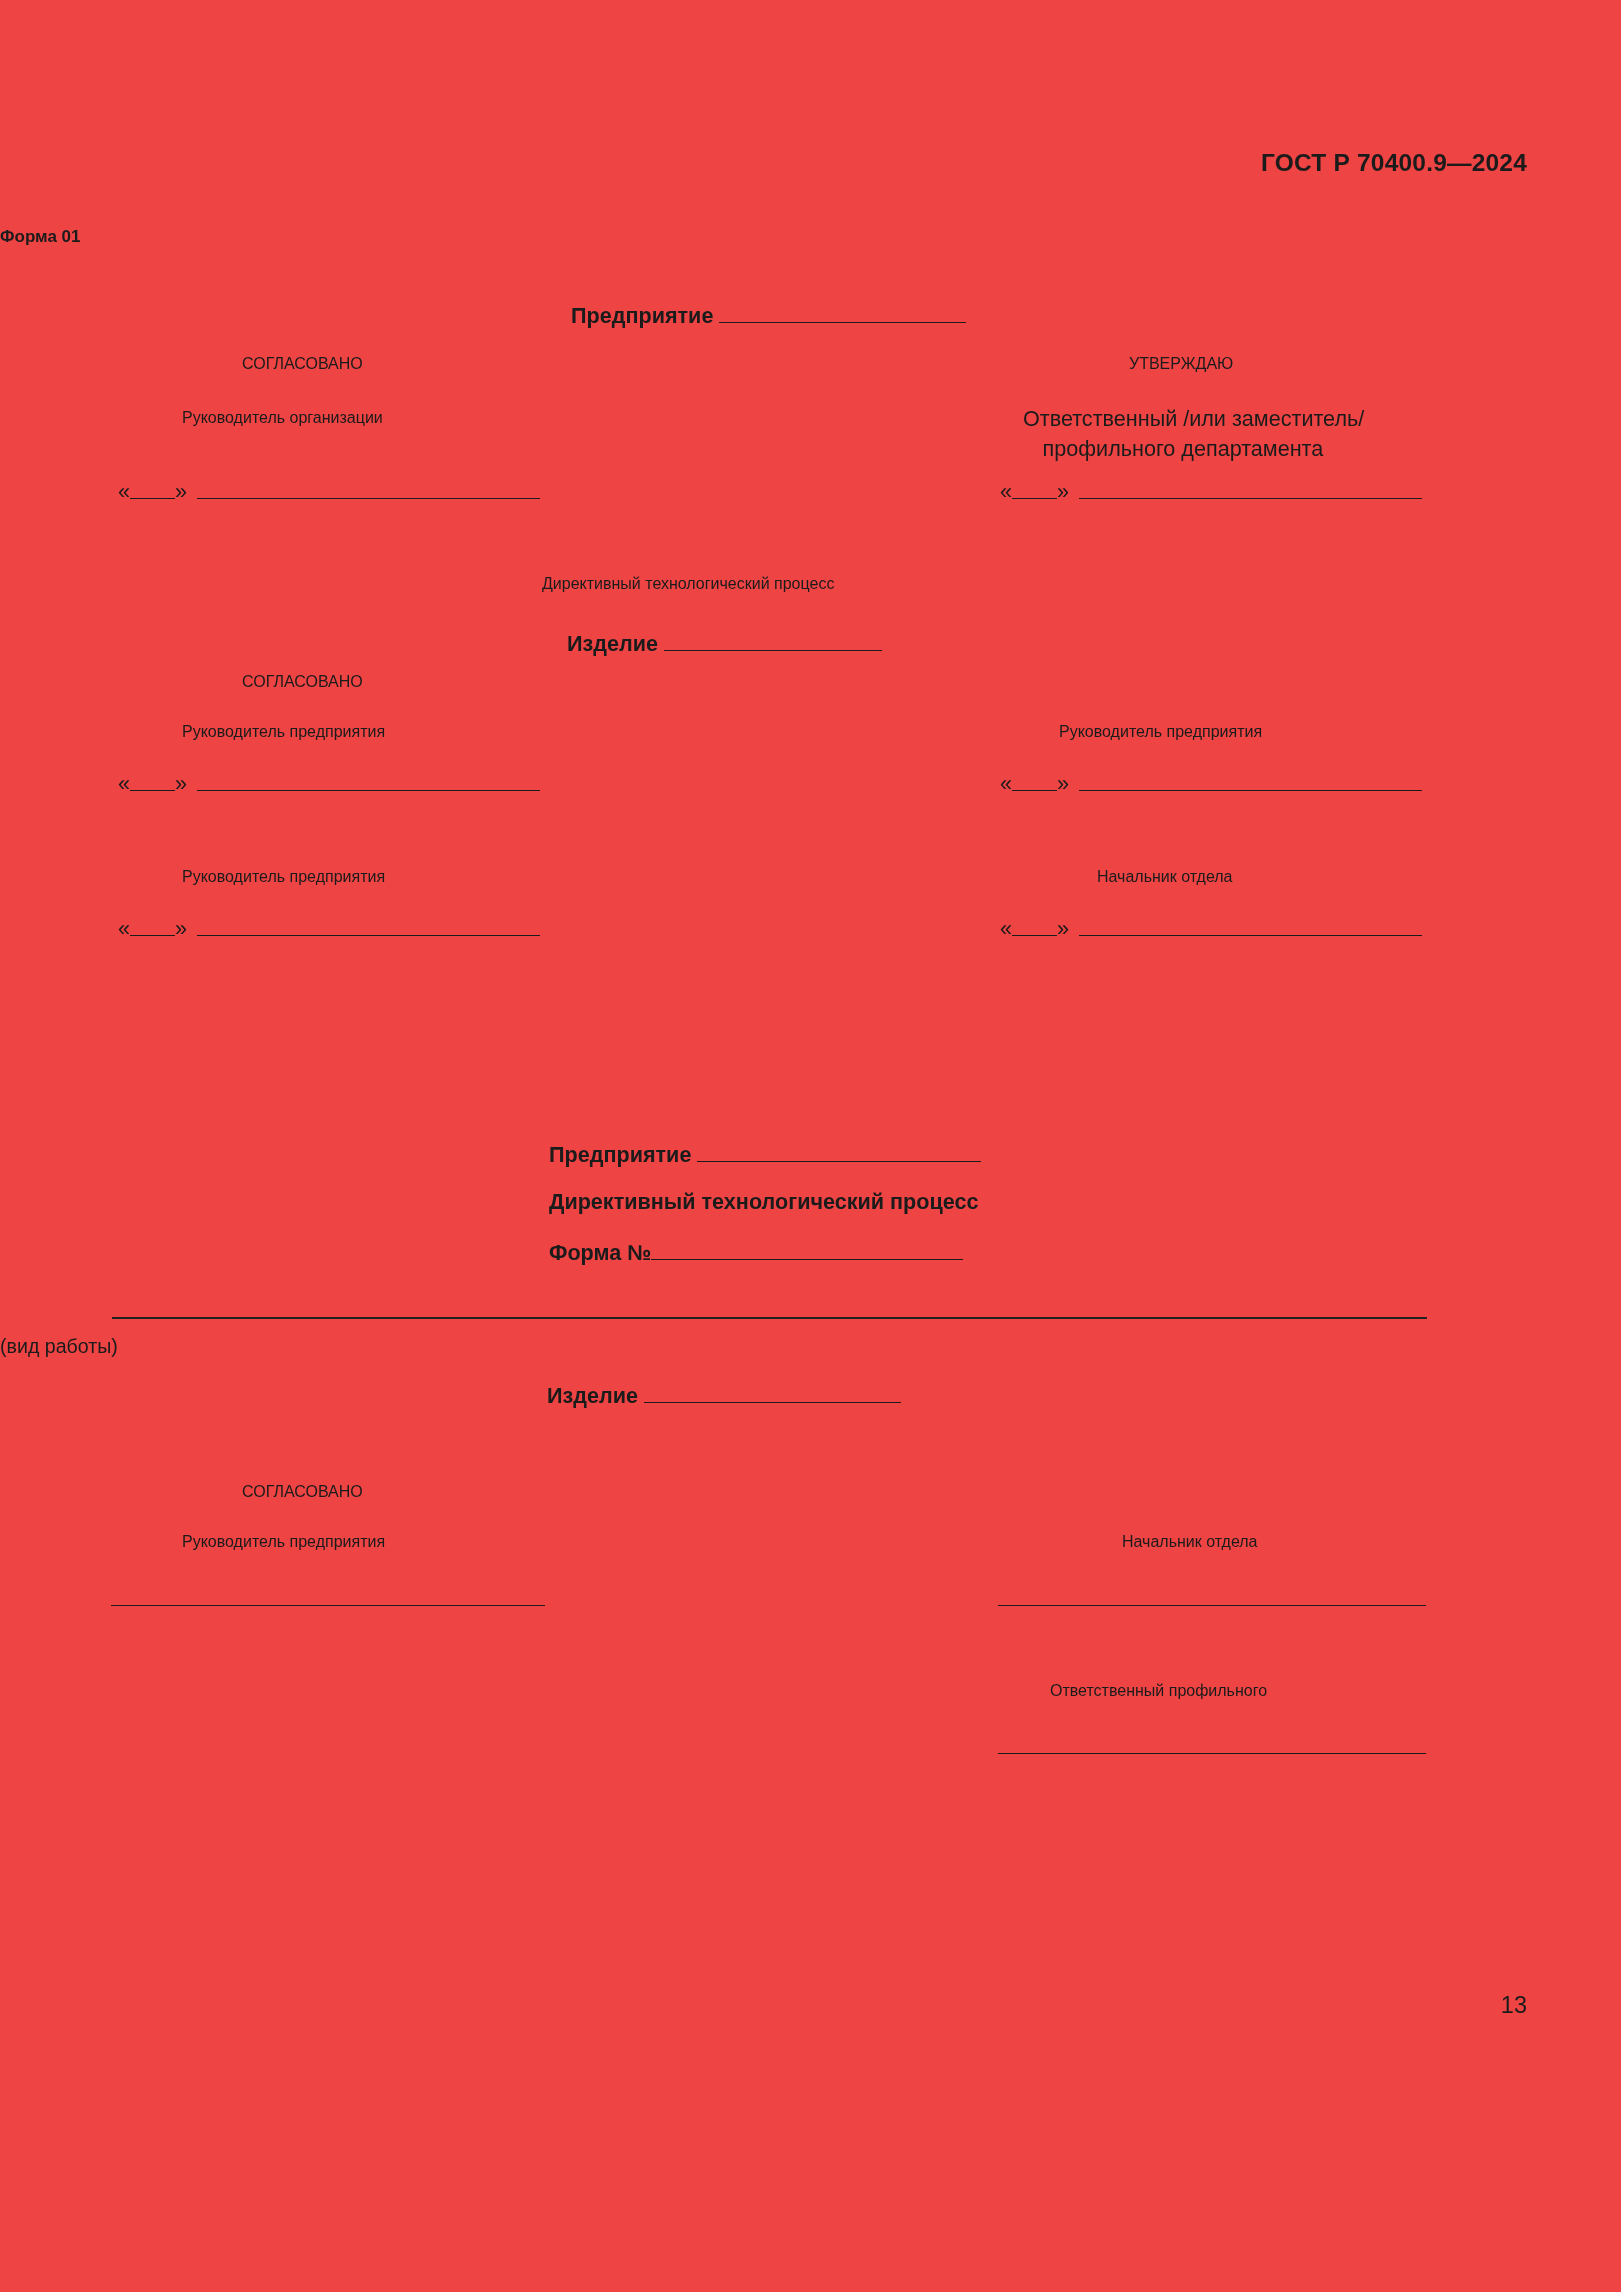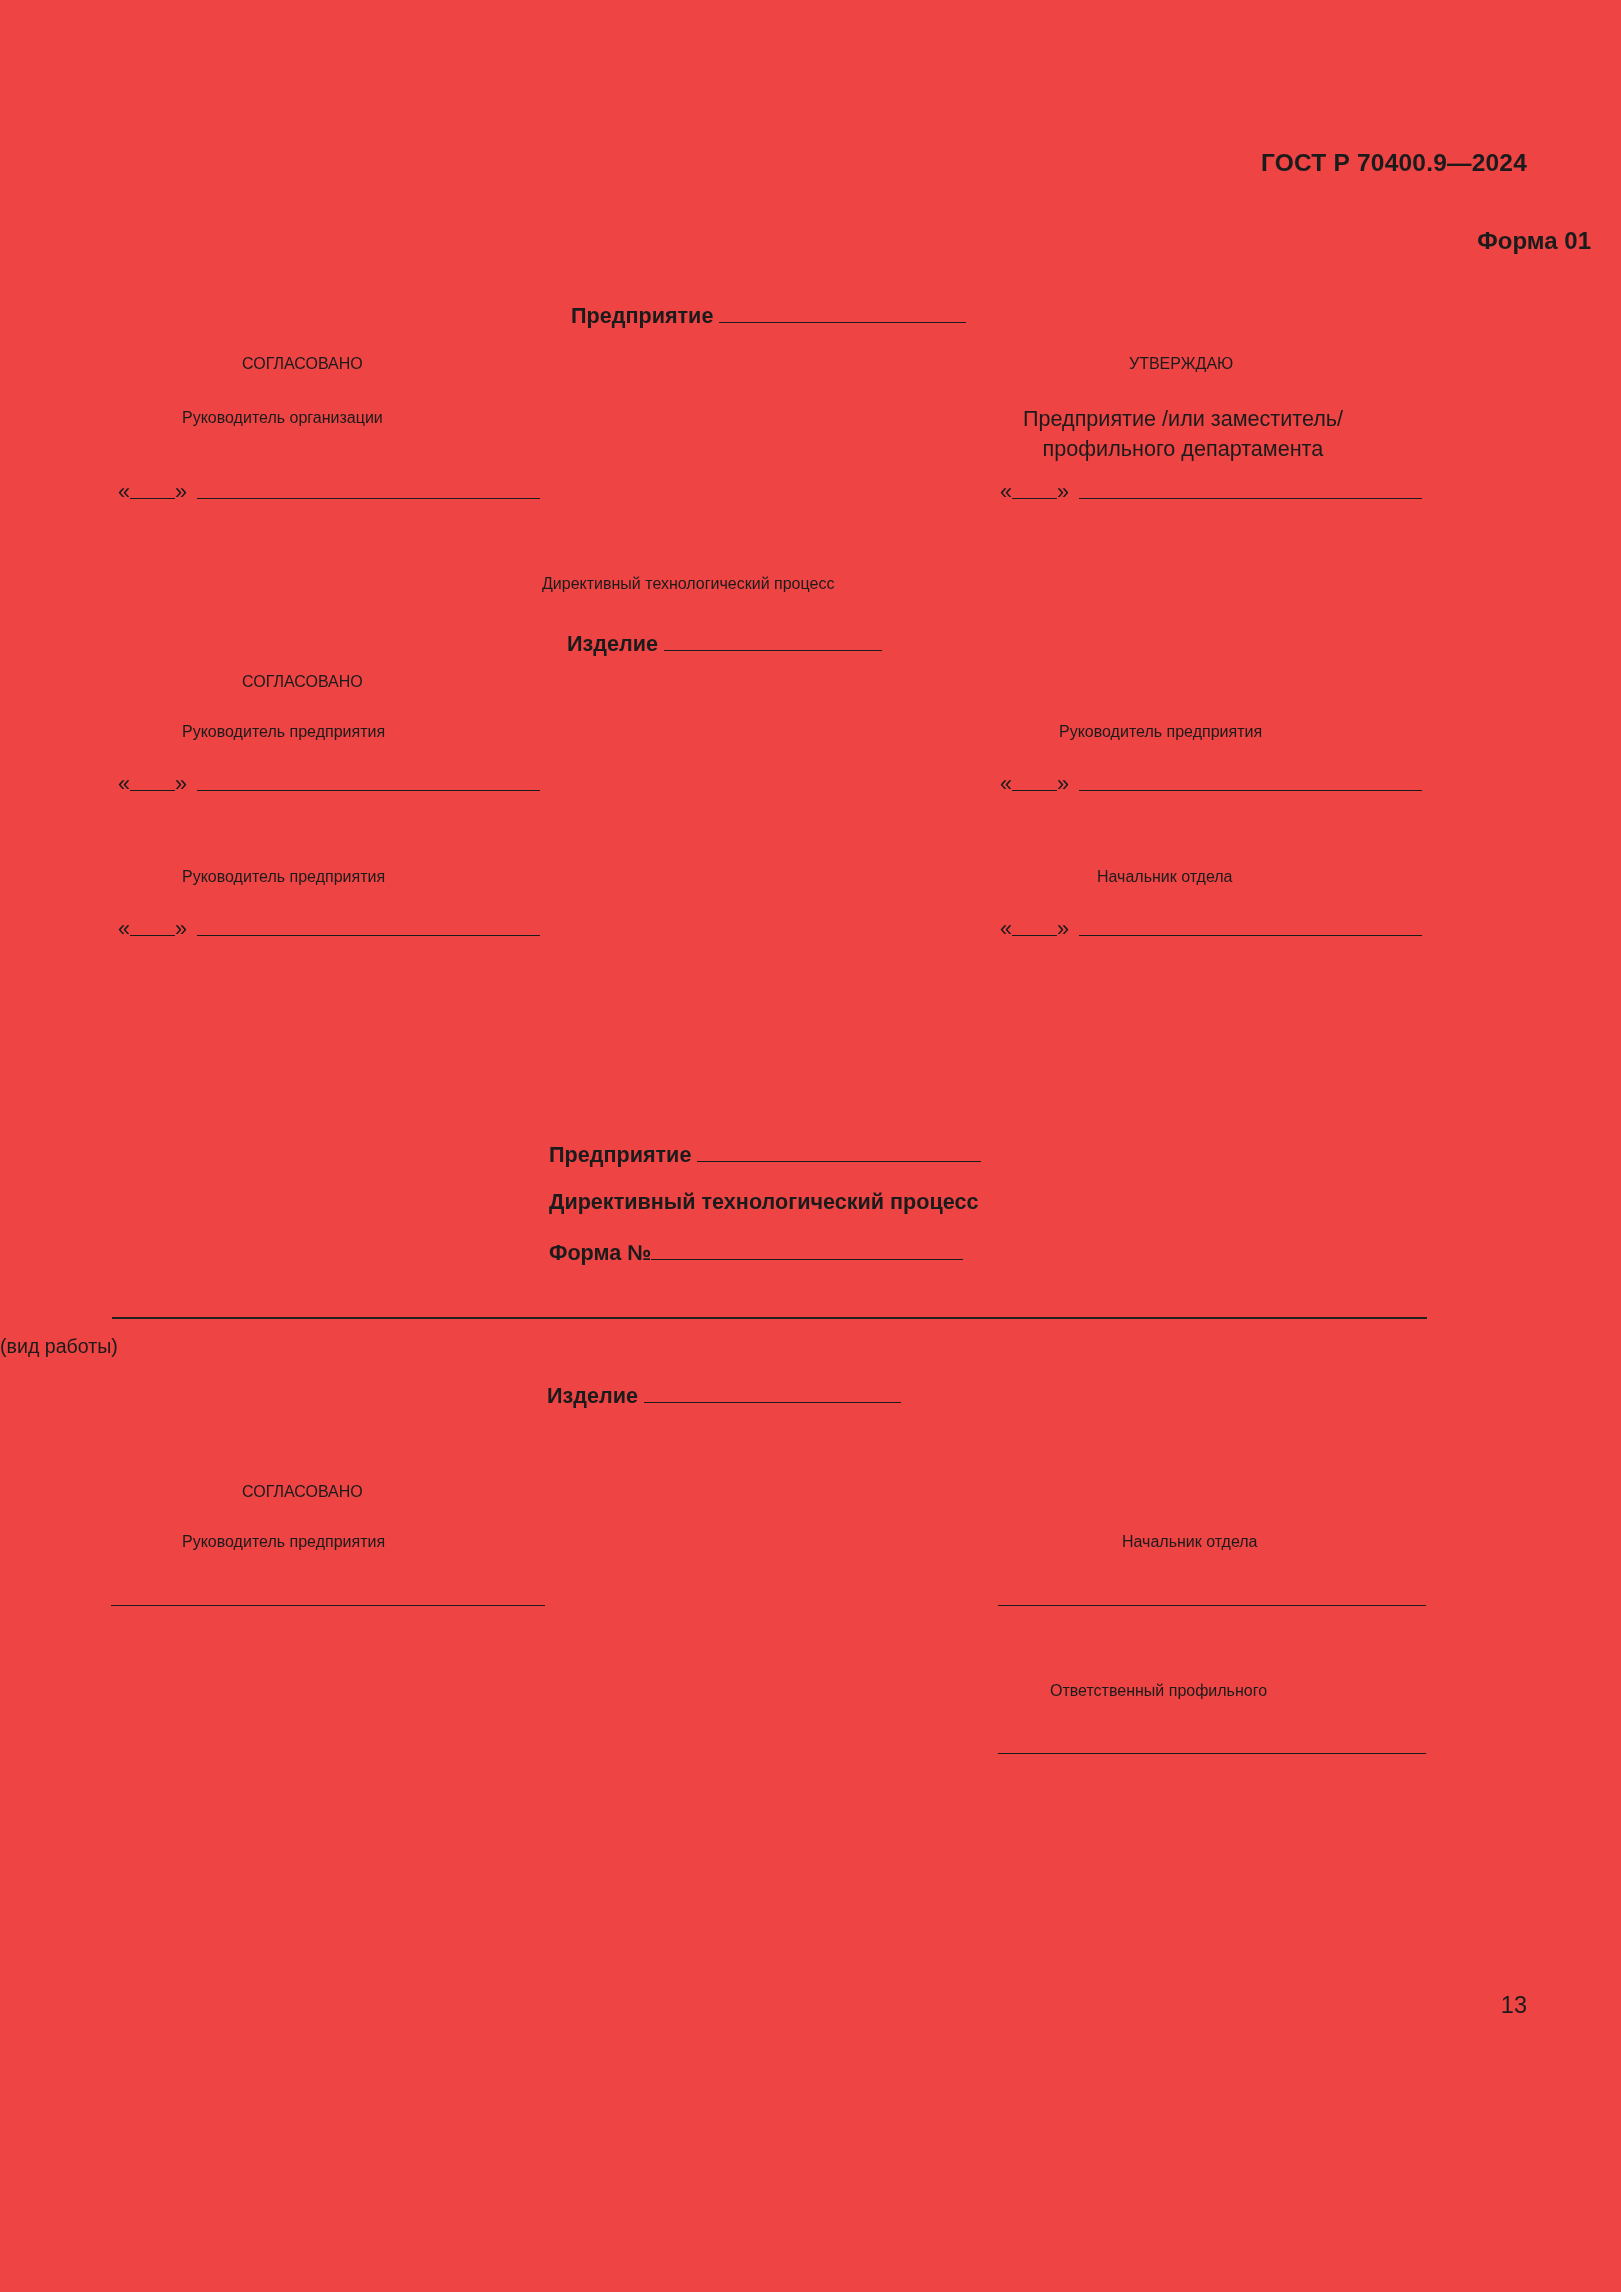--- a/index.html
+++ b/index.html
@@ -28,25 +28,25 @@
     right: 94px;
     font-size: 24.5px;
     font-weight: bold;
     letter-spacing: 0.2px;
     white-space: nowrap;
   }
 
   
   .form-title {
     position: absolute;
-    font-size: 24px;
+    font-size: 17px;
     font-weight: bold;
     left: 0;
     width: 1591px;
-    text-align: right;
+    text-align: left;
   }
   .ctr {
     position: absolute;
     font-size: 16px;
     white-space: nowrap;
   }
   .blk {
     position: absolute;
     font-size: 21.6px;
     white-space: nowrap;
@@ -119,21 +119,21 @@
   <div class="blk" style="left:571px; top:301px;">
     <span>Предприятие</span>
     <span class="uline" style="width:247px;"></span>
   </div>
 
   <div class="ctr" style="left:242px; top:355px;">СОГЛАСОВАНО</div>
   <div class="ctr" style="left:1129px; top:355px;">УТВЕРЖДАЮ</div>
 
   <div class="ctr" style="left:182px; top:409px;">Руководитель организации</div>
   <div class="two-line" style="left:1023px; top:404px;">
-    <div>Предприятие /или заместитель/</div>
+    <div>Ответственный /или заместитель/</div>
     <div style="text-align:left; padding-left:19.6px;">профильного департамента</div>
   </div>
 
   <div class="datefield" style="left:118px; top:477px;">
     <span>«</span><span class="gap"></span><span>»</span><span class="sigline"></span>
   </div>
   <div class="datefield" style="left:1000px; top:477px;">
     <span>«</span><span class="gap"></span><span>»</span><span class="sigline"></span>
   </div>
 

